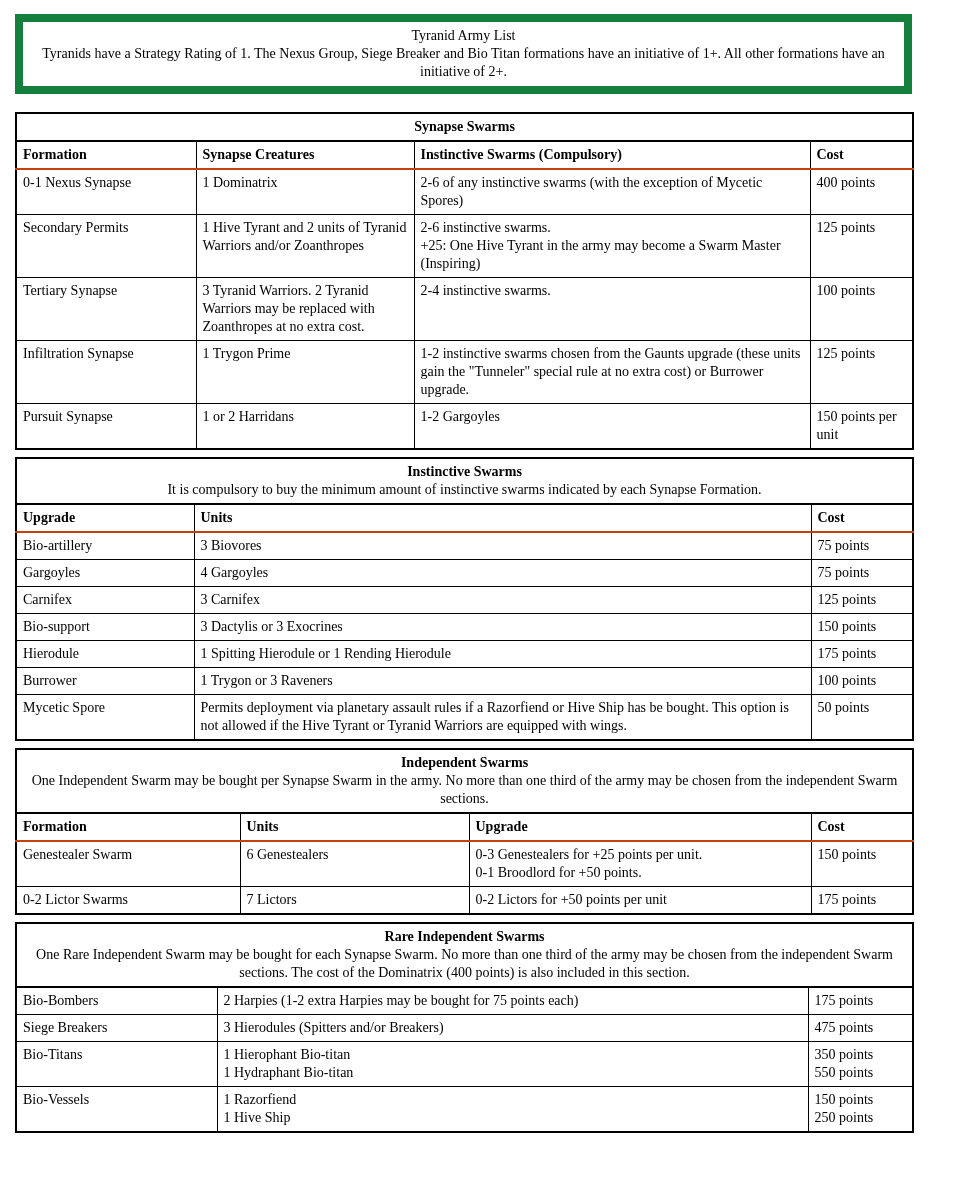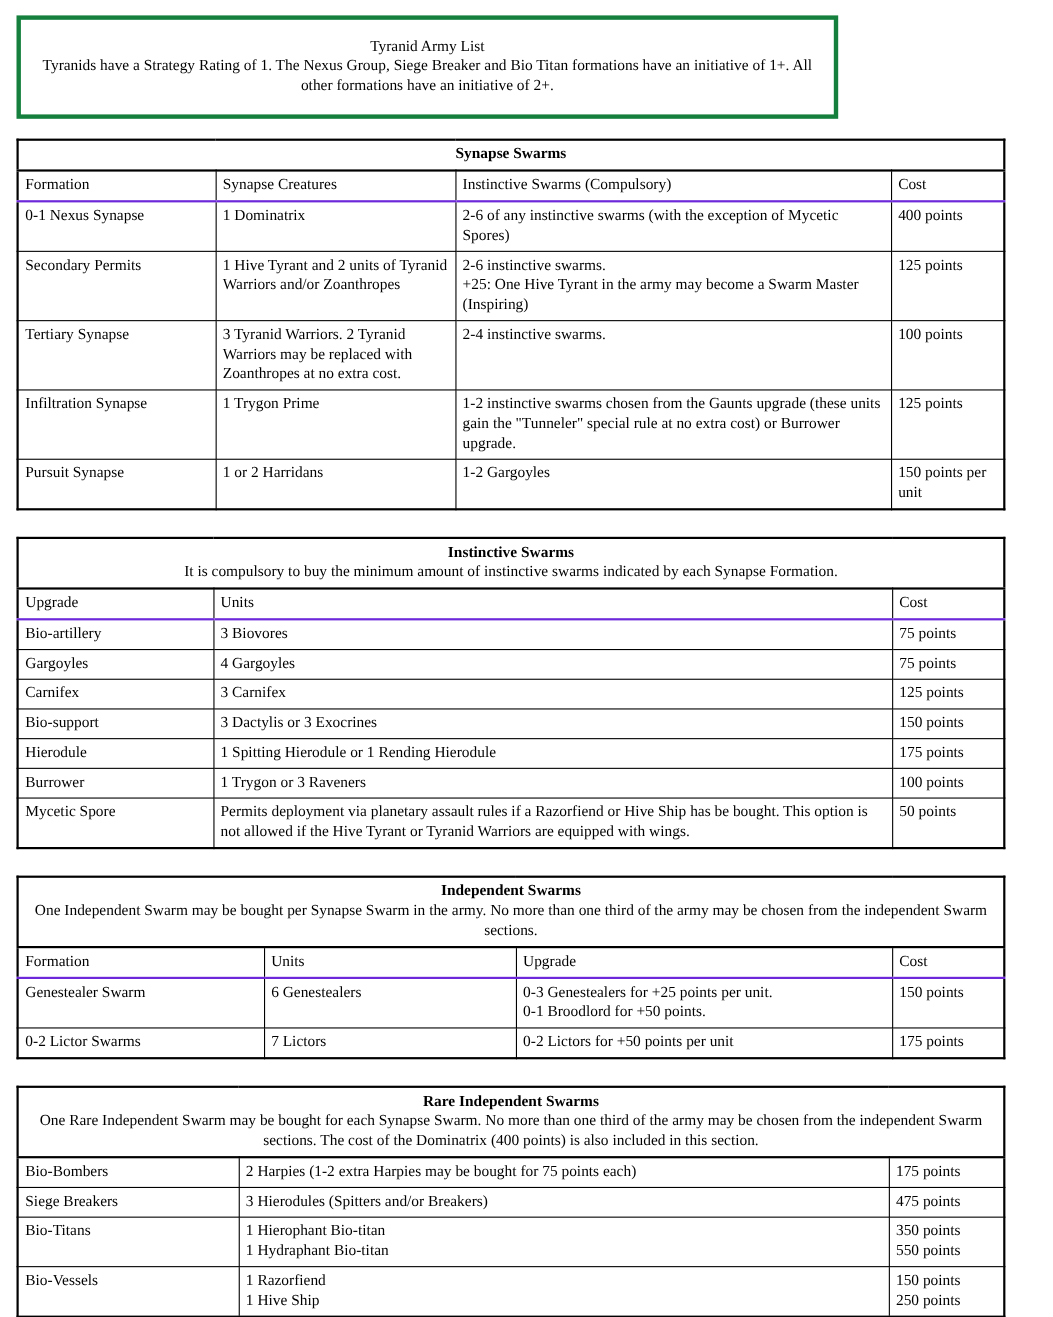--- a/index.html
+++ b/index.html
@@ -10,47 +10,47 @@
     font-family: "Liberation Serif", "DejaVu Serif", serif;
     font-size: 14px;
     line-height: 18px;
   }
   .page {
     width: 957px;
     box-sizing: border-box;
     padding: 14px 0 10px 15px;
   }
   .box {
-    width: 747px;
+    width: 897px;
     box-sizing: border-box;
-    border: 4px solid #15803d;
+    border: 8px solid #15803d;
     text-align: center;
-    padding: 16px 10px;
+    padding: 5px 10px;
     margin-bottom: 18px;
   }
   table.t {
     width: 897px;
     table-layout: fixed;
     border-collapse: collapse;
     border: 2px solid #000;
-    margin-bottom: 24px;
+    margin-bottom: 7px;
   }
   table.t th, table.t td {
     border: 1px solid #000;
     padding: 4px 6px;
     vertical-align: top;
     text-align: left;
     font-size: 14px;
     line-height: 18px;
     white-space: pre-line;
     overflow: hidden;
   }
   table.t th {
-    font-weight: normal;
-    border-bottom: 2px solid #6d28d9;
+    font-weight: bold;
+    border-bottom: 2px solid #c2410c;
   }
   table.t tr.title-row td {
     text-align: center;
     border-bottom: 2px solid #000;
     white-space: normal;
   }
   .t-title { font-weight: bold; }
   .t-subtitle { font-weight: normal; }
 
   

